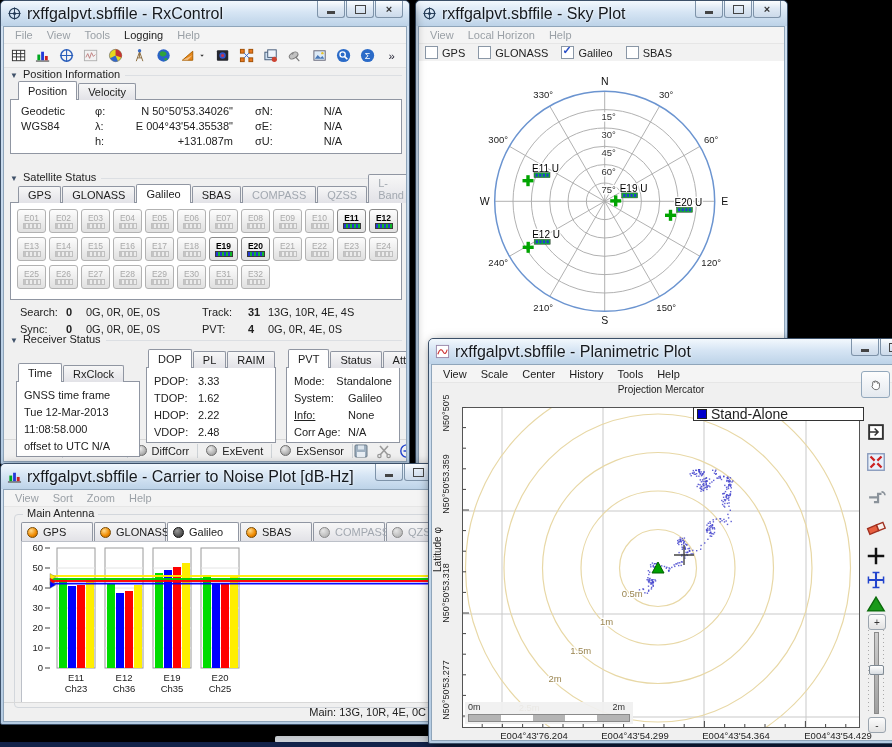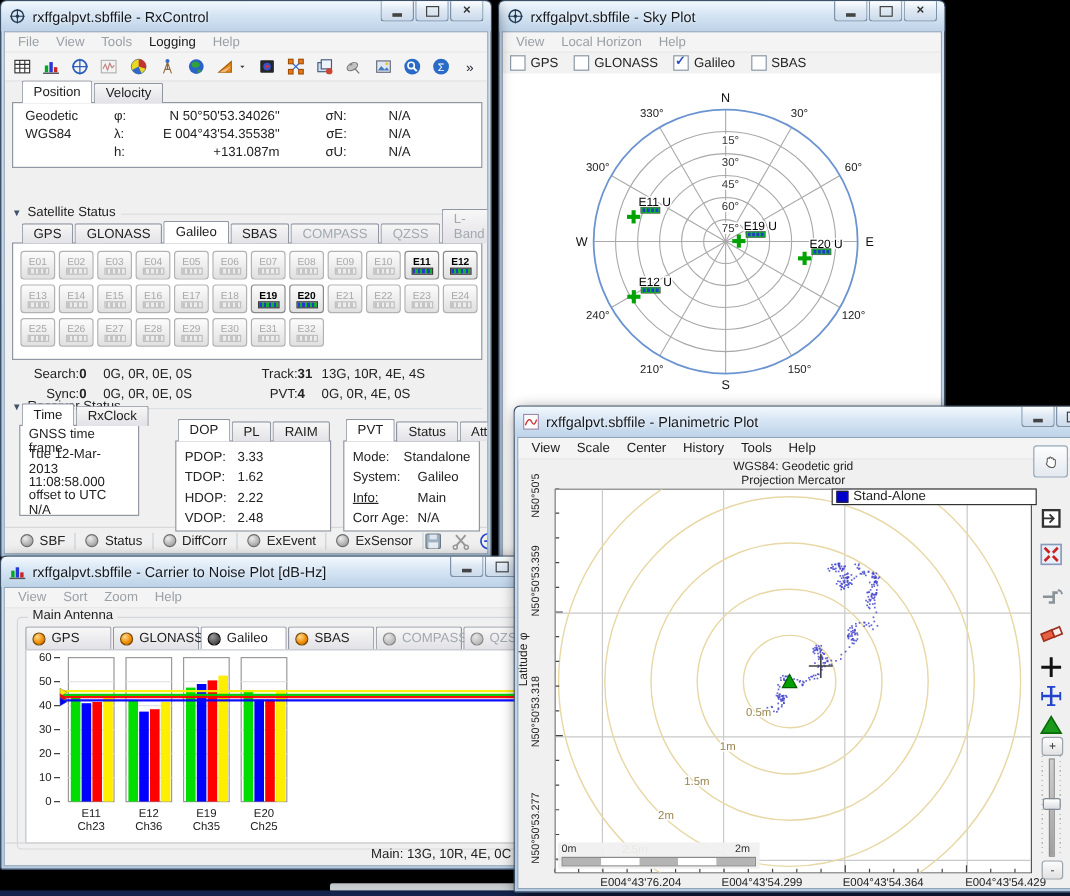--- a/index.html
+++ b/index.html
@@ -5,21 +5,21 @@
   html,body{margin:0;padding:0;background:#222;}
   #desktop{position:relative;width:892px;height:747px;background:#000;overflow:hidden;
     font-family:"Liberation Sans",sans-serif;font-size:11px;color:#222;}
   
   .window{position:absolute;box-sizing:border-box;border:1px solid #3c5068;border-radius:5px 5px 2px 2px;
     background:linear-gradient(#d3e2f2,#b4cbe2);box-shadow:3px 4px 12px rgba(0,0,0,.6);}
   .titlebar{position:absolute;top:0;left:0;right:0;height:25px;display:flex;align-items:center;
     padding:0 6px;gap:5px;background:linear-gradient(#f2f8fd,#d6e5f4 45%,#bdd3e8);
     border-radius:5px 5px 0 0;}
   .wicon{width:15px;height:15px;flex:0 0 auto;}
-  .wtitle{font-size:12px;color:#15191e;text-shadow:0 0 3px #fff;white-space:nowrap;overflow:hidden;flex:1;}
+  .wtitle{font-size:16px;color:#15191e;text-shadow:0 0 3px #fff;white-space:nowrap;overflow:hidden;flex:1;}
   .capbtns{display:flex;gap:1px;margin-left:auto;align-self:flex-start;}
   .cb{width:26px;height:16px;display:flex;align-items:center;justify-content:center;
     background:linear-gradient(#fcfeff,#dfe9f4 45%,#ccdaea);border:1px solid #7e93a9;border-top:none;
     border-radius:0 0 3px 3px;cursor:default;}
   .cb.close-red{background:linear-gradient(#f6bfae,#e0715b 45%,#c23a24);}
   .cb.close-red .gx{color:#fff;}
   .g-min{display:block;width:8px;height:3px;background:#444;margin-top:6px;}
   .g-max{display:block;width:9px;height:7px;border:1.5px solid #444;}
   .gx{font-size:11px;font-weight:bold;color:#333;line-height:1;}
   .win-body{position:absolute;left:2px;right:2px;top:25px;bottom:2px;background:#f0f0f0;
@@ -42,36 +42,36 @@
   .tab{padding:2px 9px 2px;font-size:11px;color:#1c1c1c;background:linear-gradient(#f7f7f7,#e2e2e7);
     border:1px solid #9096a2;border-bottom:none;border-radius:2px 2px 0 0;margin-right:1px;position:relative;top:1px;}
   .tab.active{background:#fff;padding-top:3px;padding-bottom:3px;top:1px;}
   .tab.disabled{color:#a2a8b0;}
   .tabbox{background:#fff;border:1px solid #9096a2;position:relative;z-index:1;}
   #pos-box{height:50px;padding:3px 0 0 10px;}
   .pos-row{display:flex;height:15px;align-items:center;font-size:11px;}
   .pos-frame{width:74px;}
   .pos-sym{width:22px;}
   .pos-val{width:116px;text-align:right;}
-  .pos-sig{width:34px;margin-left:22px;text-align:right;}
+  .pos-sig{width:34px;margin-left:22px;}
   .pos-sigv{width:88px;text-align:center;}
   #sat-box{height:90px;padding:6px 0 0 6px;}
   .sat-row{display:flex;gap:3px;margin-bottom:4px;}
   .sat-btn{width:27px;height:22px;border:1px solid #b2b2b2;border-radius:3px;
     background:linear-gradient(#fcfcfc,#e0e0e0);display:flex;flex-direction:column;
     align-items:center;justify-content:center;gap:1px;}
   .sat-id{font-size:8.5px;color:#a8a8a8;line-height:8px;}
   .sat-bar{width:16px;height:4px;border:1px solid #c0c0c0;
     background:repeating-linear-gradient(90deg,#c4c4c4 0 2px,#ececec 2px 4px);}
   .sat-btn.active{border-color:#8a8a8a;}
   .sat-btn.active .sat-id{color:#000;font-weight:bold;}
   .sat-btn.active .sat-bar{border-color:#3a3a3a;
     background:repeating-linear-gradient(90deg,#2439cf 0 2px,#0eb52a 2px 4px);}
   #sat-stats{display:grid;grid-template-columns:182px 1fr;row-gap:5px;padding:6px 0 0 10px;font-size:11px;}
-  .stat-label{display:inline-block;width:46px;text-align:right;}
+  .stat-label{display:inline-block;width:46px;}
   .stat-count{display:inline-block;width:20px;font-weight:bold;}
   .rxpanel{position:absolute;}
   .rxbox{background:#fff;border:1px solid #9096a2;height:76px;padding:4px 7px;box-sizing:border-box;}
   .rxline{height:17px;display:flex;align-items:center;font-size:11px;}
   .rxl{display:inline-block;}
   #rx-statusbar{position:absolute;left:0;right:0;bottom:0;height:21px;border-top:1px solid #d8d8d8;
     background:#f0f0f0;display:flex;align-items:center;padding:0 5px;}
   .sb-item{display:flex;align-items:center;gap:5px;padding:0 8px;border-right:1px solid #cdd2d6;height:14px;}
   .sb-led{width:9px;height:9px;border-radius:50%;border:1px solid #6d6d6d;
     background:radial-gradient(circle at 35% 30%,#ececec,#8e8e8e);}
@@ -100,21 +100,21 @@
     border:1px solid #bcc0c8;}
   #cn-statusbar{position:absolute;left:0;right:0;bottom:0;height:18px;border-top:1px solid #d8d8d8;
     display:flex;align-items:center;justify-content:flex-end;padding-right:38px;font-size:11px;}
   
   #win-plan{left:428px;top:338px;width:516px;height:406px;z-index:4;}
   #win-plan .menubar{height:17px;}
   #plan-header{position:absolute;left:30px;top:19px;width:398px;text-align:center;
     font-size:10px;line-height:11px;color:#222;}
   #plan-plot{position:absolute;left:30px;top:42px;width:398px;height:321px;background:#fff;}
   #plan-legend{position:absolute;left:261px;top:42px;width:166px;height:12px;background:#fff;
-    border:1px solid #333;display:flex;align-items:center;gap:4px;padding-left:3px;font-size:11px;z-index:5;}
+    border:1px solid #333;display:flex;align-items:center;gap:4px;padding-left:3px;font-size:14px;z-index:5;}
   .legend-swatch{width:8px;height:8px;border:1px solid #222;}
   .rotlab{position:absolute;transform:rotate(-90deg);transform-origin:center;font-size:9px;
     color:#222;white-space:nowrap;width:70px;text-align:center;}
   .xlab{position:absolute;width:100px;text-align:center;font-size:9.5px;color:#222;top:365px;}
   #plan-scale{position:absolute;left:33px;top:337px;width:168px;height:22px;
     background:rgba(240,240,240,.92);z-index:4;}
   #plan-scale .sl{position:absolute;top:0;left:3px;font-size:9px;color:#333;}
   #plan-scale .sr{position:absolute;top:0;right:8px;font-size:9px;color:#333;}
   #scalebar{position:absolute;left:3px;top:12px;width:160px;height:6px;border:1px solid #8a8a8a;display:flex;}
   #scalebar .seg{flex:1;}
@@ -372,20 +372,25 @@
           <span class="tbicon"><svg width="100%" height="100%" viewBox="0 0 16 16">
               <circle cx="8" cy="8" r="7" fill="#2b6bc8"></circle>
               <text x="8" y="11.5" font-size="9.5" fill="#fff" text-anchor="middle" font-family="Liberation Serif">Σ</text>
             </svg></span>
           <span class="tbicon last"><svg width="100%" height="100%" viewBox="0 0 16 16">
               <text x="8" y="12.5" font-size="12" fill="#223" text-anchor="middle">»</text>
             </svg></span>
         </div>
 
       <div class="section" id="sec-pos" style="top:40px;">
+        <div class="sec-head">
+            <span class="collapse-arrow"></span>
+          <span>Position Information</span>
+          <span class="sec-line"></span>
+          </div>
         <div class="tabs" id="pos-tabs">
             <div class="tab active"><span>Position</span></div>
             <div class="tab"><span>Velocity</span></div>
           </div>
         <div class="tabbox" id="pos-box">
             <div class="pos-row">
               <span class="pos-frame">Geodetic</span>
               <span class="pos-sym">φ:</span>
               <span class="pos-val">N 50°50'53.34026"</span>
               <span class="pos-sig">σN:</span>
@@ -567,21 +572,21 @@
           </div>
       </div>
 
       <div class="section" id="sec-rx" style="top:305px;">
         <div class="sec-head">
             <span class="collapse-arrow"></span>
           <span>Receiver Status</span>
           <span class="sec-line"></span>
           </div>
       </div>
-      <div class="rxpanel" id="rxp0" style="left:12px;top:309px;width:100px;">
+      <div class="rxpanel" id="rxp0" style="left:12px;top:336px;width:124px;">
           <div class="tabs" style="margin-left: 2px;">
             <div class="tab active"><span>Time</span></div>
             <div class="tab"><span>RxClock</span></div>
           </div>
           <div class="tabbox rxbox">
             <div class="rxline">GNSS time frame</div>
             <div class="rxline">Tue 12-Mar-2013</div>
             <div class="rxline">11:08:58.000</div>
             <div class="rxline">offset to UTC N/A</div>
           </div>
@@ -621,21 +626,21 @@
             <div class="rxline">
               <span class="rxl" style="width: 54px;">Mode:</span>
               <span>Standalone</span>
             </div>
             <div class="rxline">
               <span class="rxl" style="width: 54px;">System:</span>
               <span>Galileo</span>
             </div>
             <div class="rxline">
               <span class="rxl" style="width: 54px; text-decoration: underline;">Info:</span>
-              <span>Main</span>
+              <span>None</span>
             </div>
             <div class="rxline">
               <span class="rxl" style="width: 54px;">Corr Age:</span>
               <span>N/A</span>
             </div>
           </div>
         </div>
 
       <div id="rx-statusbar">
           <span class="sb-item">
@@ -835,21 +840,20 @@
     <div class="win-body">
       <div class="menubar">
           <span class="menu-item">View</span>
           <span class="menu-item">Scale</span>
           <span class="menu-item">Center</span>
           <span class="menu-item">History</span>
           <span class="menu-item">Tools</span>
           <span class="menu-item">Help</span>
         </div>
       <div id="plan-header">
-        <div>WGS84: Geodetic grid</div>
         <div>Projection Mercator</div>
       </div>
       <div id="plan-legend">
         <span class="legend-swatch" style="background:#0000cc;"></span>
         <span>Stand-Alone</span>
       </div>
       <div id="plan-plot"><svg width="398" height="321" viewBox="0 0 398 321">
             <defs>
               <clipPath id="pclip">
                 <rect x="1" y="1" width="396" height="319"></rect>

